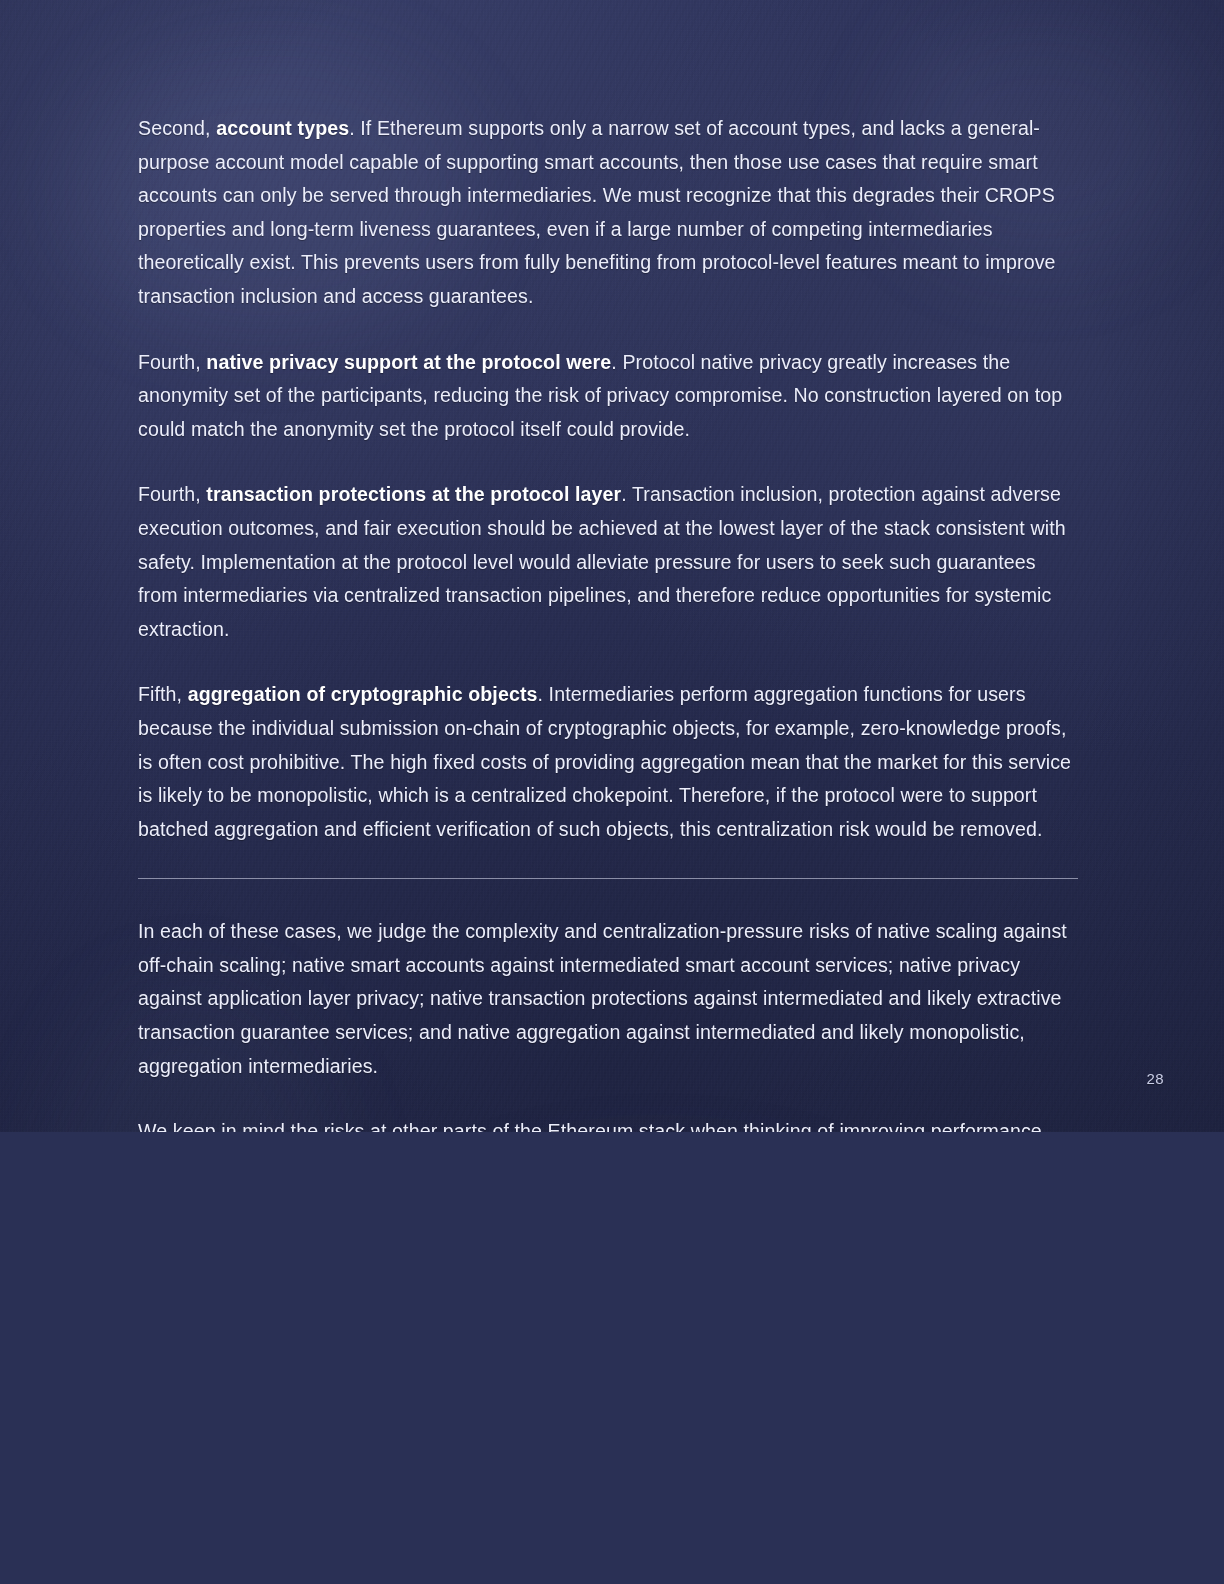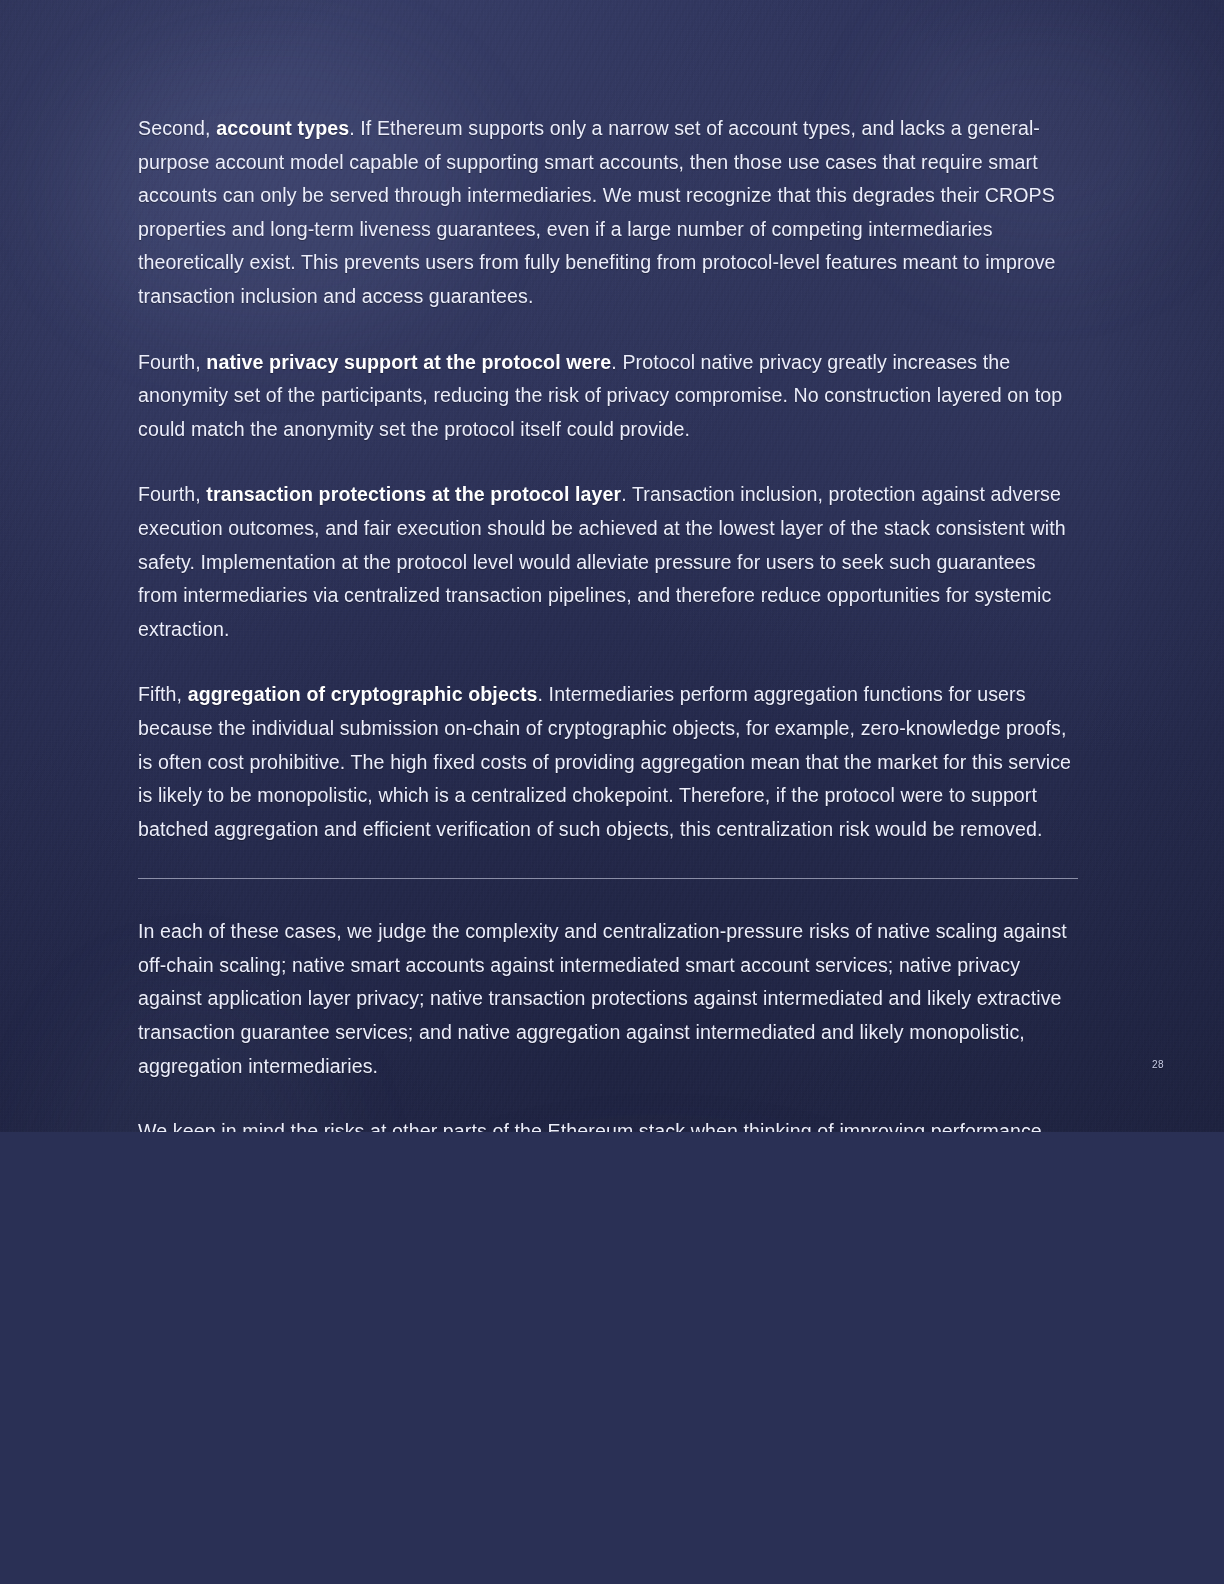--- a/index.html
+++ b/index.html
@@ -76,23 +76,23 @@
   }
   .divider {
     width: 940px;
     height: 1px;
     background: rgba(225,228,245,0.55);
     margin: 14px 0 36px 0;
   }
   .page-number {
     position: absolute;
     right: 60px;
-    bottom: 62px;
+    bottom: 45px;
     color: #c9cde6;
-    font-size: 10px;
+    font-size: 15px;
     letter-spacing: 0.4px;
     z-index: 3;
     text-shadow: 0 1px 1px rgba(0,0,0,0.35);
     margin-top: 23px;
   }
 </style>
 </head>
 <body>
 
 <div class="page">

